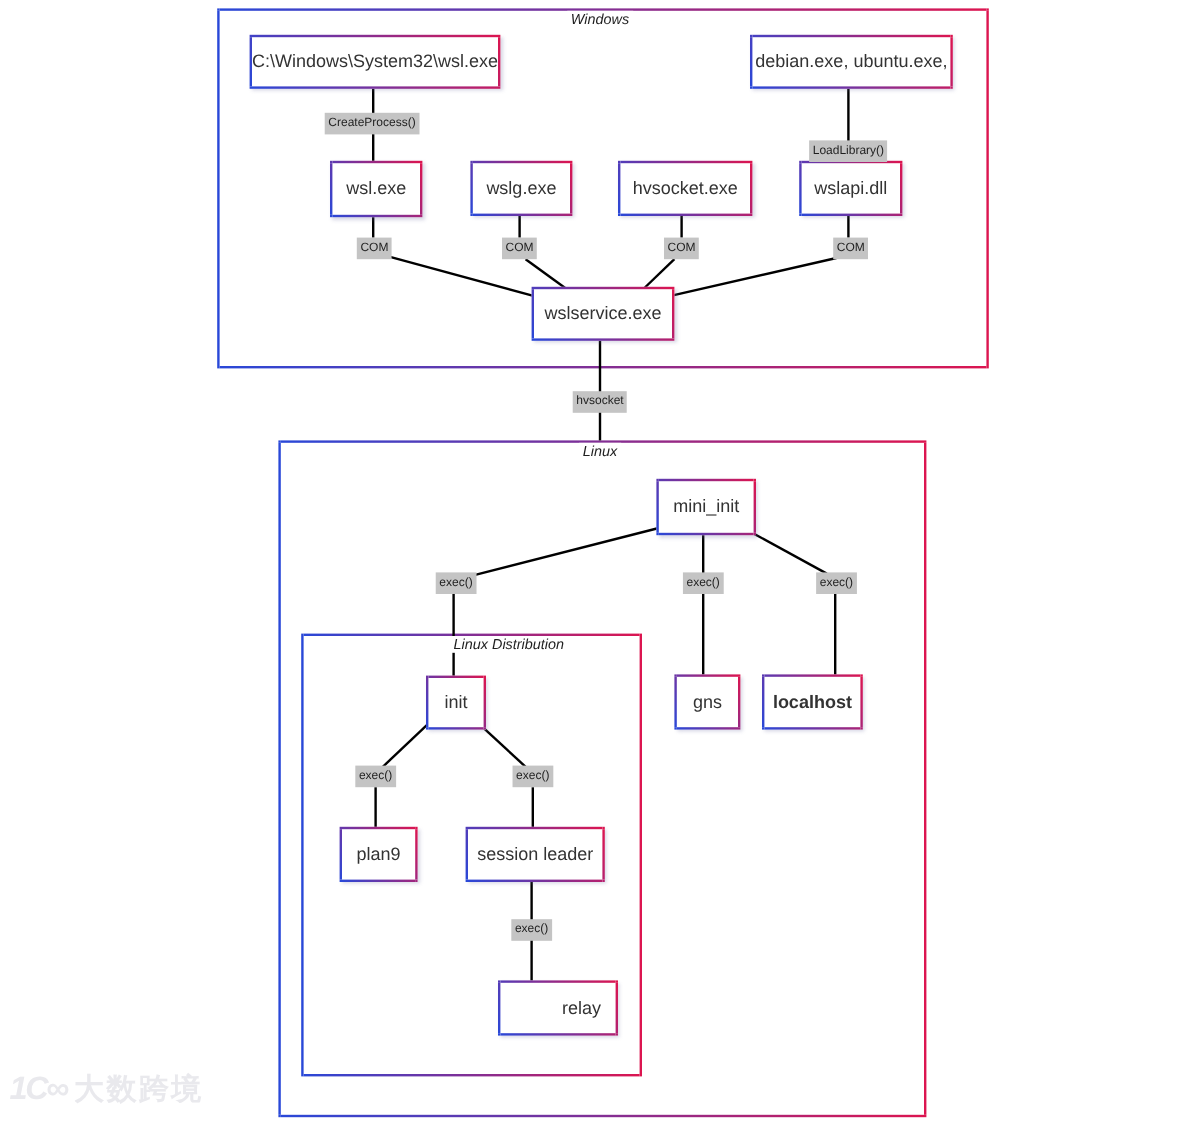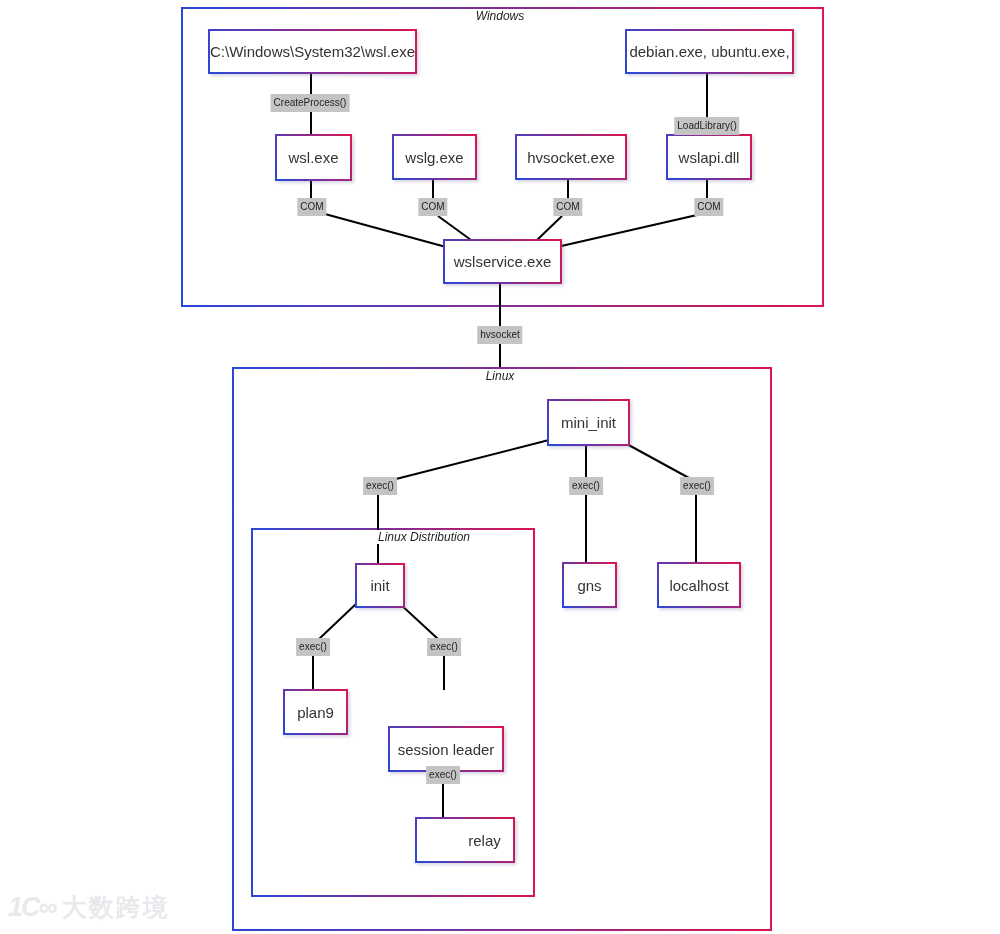--- a/index.html
+++ b/index.html
@@ -77,24 +77,24 @@
 <div class="node" style="left:208px;top:29px;width:205px;height:41px;">C:\Windows\System32\wsl.exe</div>
 <div class="node" style="left:625px;top:29px;width:165px;height:41px;">debian.exe, ubuntu.exe,</div>
 <div class="node" style="left:275px;top:134px;width:73px;height:43px;">wsl.exe</div>
 <div class="node" style="left:392px;top:134px;width:81px;height:42px;">wslg.exe</div>
 <div class="node" style="left:515px;top:134px;width:108px;height:42px;">hvsocket.exe</div>
 <div class="node" style="left:666px;top:134px;width:82px;height:42px;">wslapi.dll</div>
 <div class="node" style="left:443px;top:239px;width:115px;height:41px;">wslservice.exe</div>
 
 <div class="node" style="left:547px;top:399px;width:79px;height:43px;">mini_init</div>
 <div class="node" style="left:562px;top:562px;width:51px;height:42px;">gns</div>
-<div class="node" style="left:657px;top:562px;width:80px;height:42px;">localhost</div>
+<div class="node" style="left:635px;top:562px;width:80px;height:42px;font-weight:bold;">localhost</div>
 <div class="node" style="left:355px;top:563px;width:46px;height:41px;">init</div>
 <div class="node" style="left:283px;top:689px;width:61px;height:42px;">plan9</div>
-<div class="node" style="left:388px;top:726px;width:112px;height:42px;">session leader</div>
+<div class="node" style="left:388px;top:689px;width:112px;height:42px;">session leader</div>
 <div class="node" style="left:415px;top:817px;width:57px;height:42px;padding-left:39px;">relay</div>
 
 <div class="edge-label" style="left:310px;top:94px;">CreateProcess()</div>
 <div class="edge-label" style="left:707px;top:93px;margin-top:24px;">LoadLibrary()</div>
 <div class="edge-label" style="left:312px;top:198px;">COM</div>
 <div class="edge-label" style="left:433px;top:198px;">COM</div>
 <div class="edge-label" style="left:568px;top:198px;">COM</div>
 <div class="edge-label" style="left:709px;top:198px;">COM</div>
 <div class="edge-label" style="left:500px;top:326px;">hvsocket</div>
 <div class="edge-label" style="left:380px;top:477px;">exec()</div>

